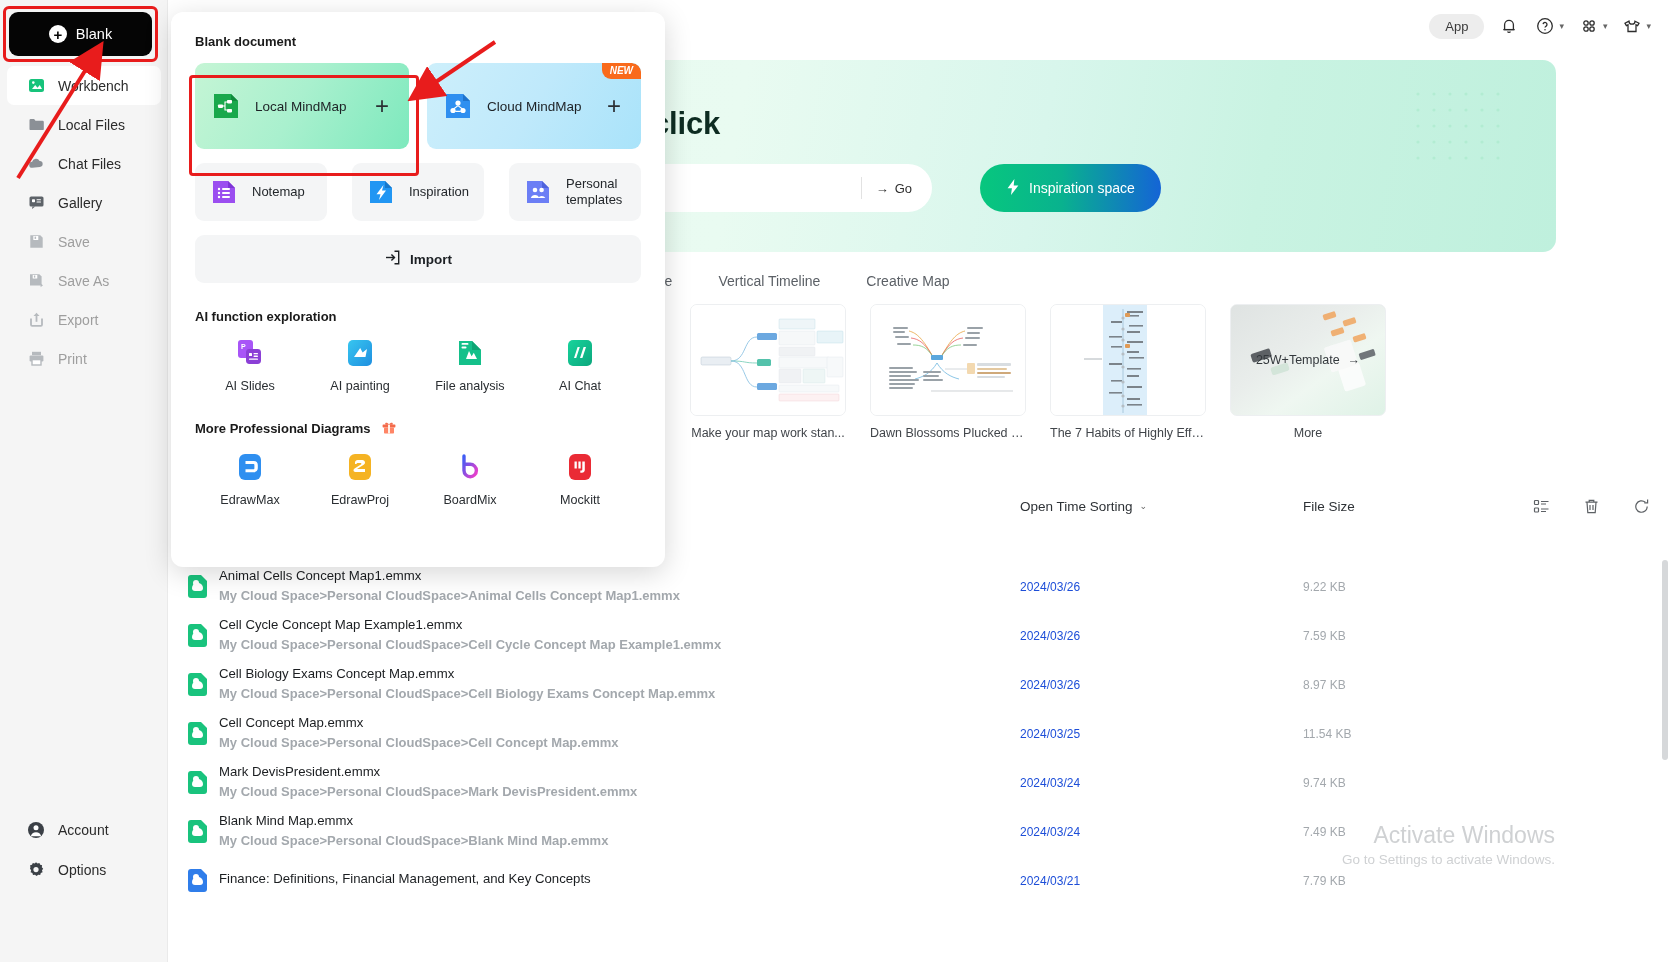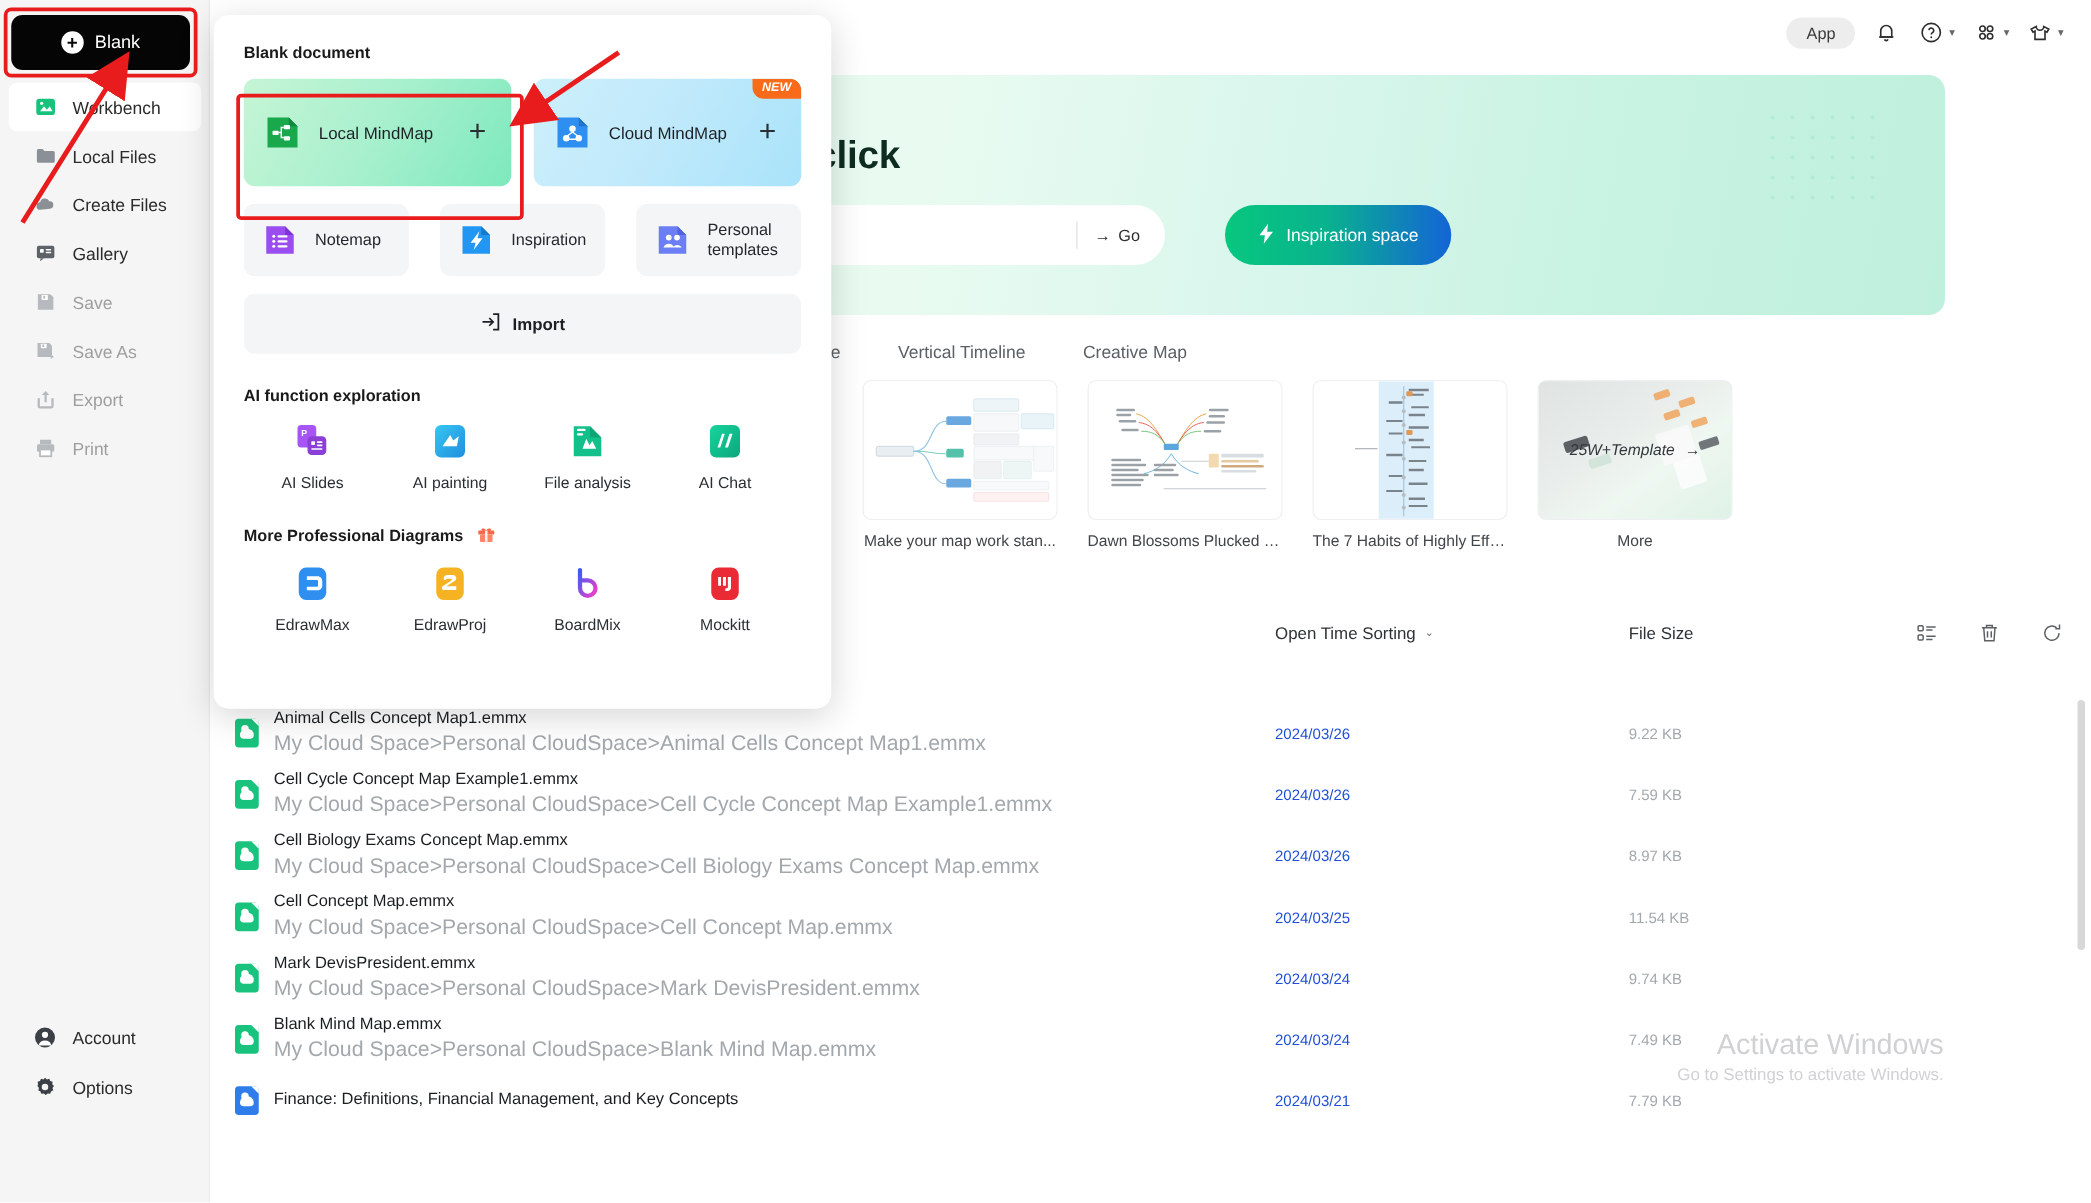--- a/index.html
+++ b/index.html
@@ -108,21 +108,21 @@
   
   .tpl-row{
     position:absolute; left:20px; top:304px; width:1368px; height:148px;
     display:flex; gap:0;
   }
   .tpl{
     width:156px; margin-right:24px; cursor:pointer;
   }
   .tpl-thumb{
     width:156px; height:112px; background:#fff; border:1px solid #edeff1; border-radius:7px;
-    overflow:hidden; position:relative;font-style:italic;
+    overflow:hidden; position:relative;
   }
   .tpl-cap{
     margin-top:10px; font-size:12.5px; color:#41454a; text-align:center;
     white-space:nowrap; overflow:hidden; text-overflow:ellipsis;
   }
   .tpl-more .tpl-thumb{
     background:linear-gradient(160deg,#dfe4e3 0%,#e8ecea 34%,#eef6f0 52%,#e5f5ea 100%);
     display:flex; align-items:center; justify-content:center;
   }
   .more-lbl{ font-size:12.5px; color:#33383c; display:flex; align-items:center; gap:8px;}
@@ -153,21 +153,21 @@
     content:""; position:absolute; right:0; top:0; border-width:0 6px 6px 0;
     border-style:solid; border-color:transparent #fff transparent transparent;
   }
   .fcloud{
     width:11px;height:8px; background:#fff; border-radius:5px 5px 3px 3px; position:relative;
   }
   .fcloud::before{
     content:""; position:absolute; left:1px; top:-3px; width:6px; height:6px; border-radius:50%; background:#fff;
   }
   .fname{ font-size:13.2px; color:#1b1e21; line-height:1.25; }
-  .fpath{ font-size:17px; color:#a3a8ad; line-height:1.35; margin-top:2px;}
+  .fpath{ font-size:13px; color:#a3a8ad; line-height:1.35; margin-top:2px;font-weight:bold;}
   .fdate{ position:absolute; left:852px; font-size:12px; color:#1d4ed8; }
   .fsize{ position:absolute; left:1135px; font-size:12px; color:#a3a8ad; }
 
   
   .scrollbar{
     position:absolute; right:5px; top:560px; width:6px; height:200px;
     background:#d6d8da; border-radius:3px;
   }
 
   
@@ -256,21 +256,21 @@
       </span>
       <span>Local Files</span>
     </div>
 
     <div class="nav-item">
       <span class="nav-icon">
         <svg width="17" height="17" viewBox="0 0 17 17">
             <path d="M4.3 12.8a3 3 0 01-.2-6 4 4 0 017.5-.7 2.9 2.9 0 01.3 5.8z" fill="#8b9096"></path>
           </svg>
       </span>
-      <span>Create Files</span>
+      <span>Chat Files</span>
     </div>
 
     <div class="nav-item">
       <span class="nav-icon">
         <svg width="17" height="17" viewBox="0 0 17 17">
             <rect x="1.5" y="2.5" width="14" height="10" rx="1.6" fill="#5d6268"></rect>
             <path d="M4.5 12.5L4 15l3.2-2.5z" fill="#5d6268"></path>
             <rect x="4" y="5.2" width="3" height="3" rx=".6" fill="#fff"></rect>
             <rect x="8.5" y="5.2" width="4.5" height="1.1" rx=".5" fill="#fff"></rect>
             <rect x="8.5" y="7.4" width="4.5" height="1.1" rx=".5" fill="#fff"></rect>

